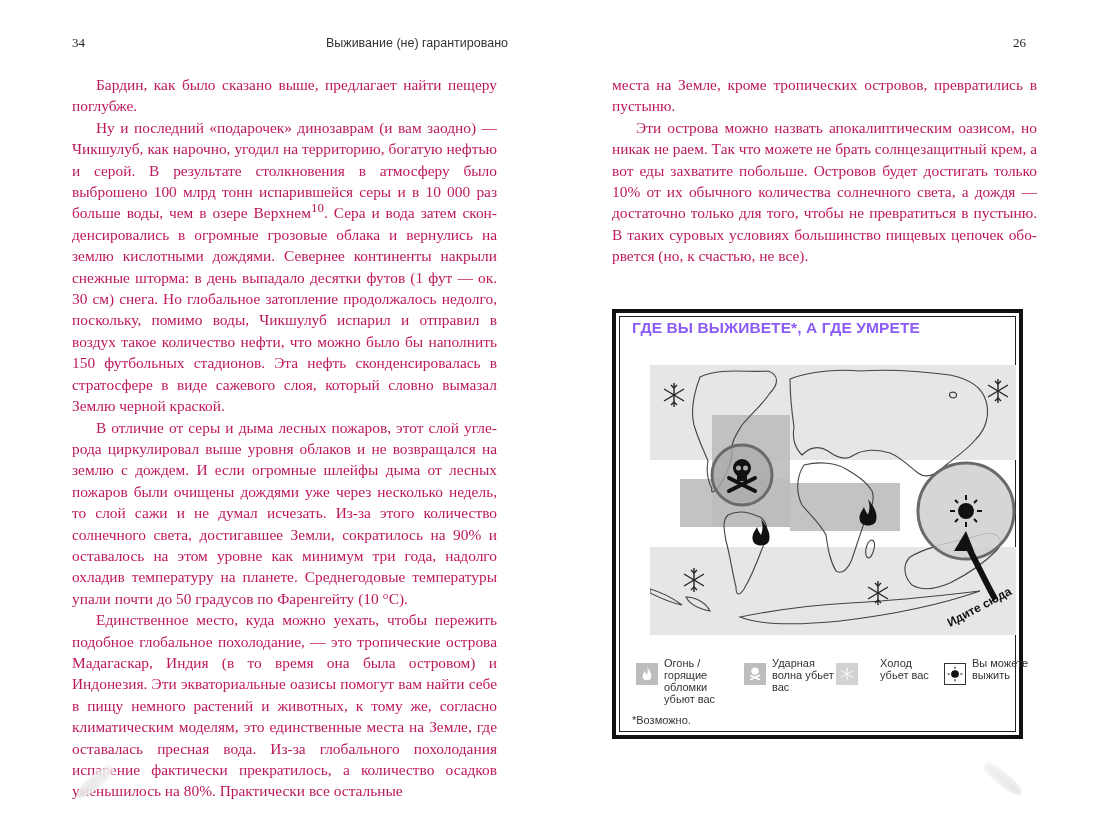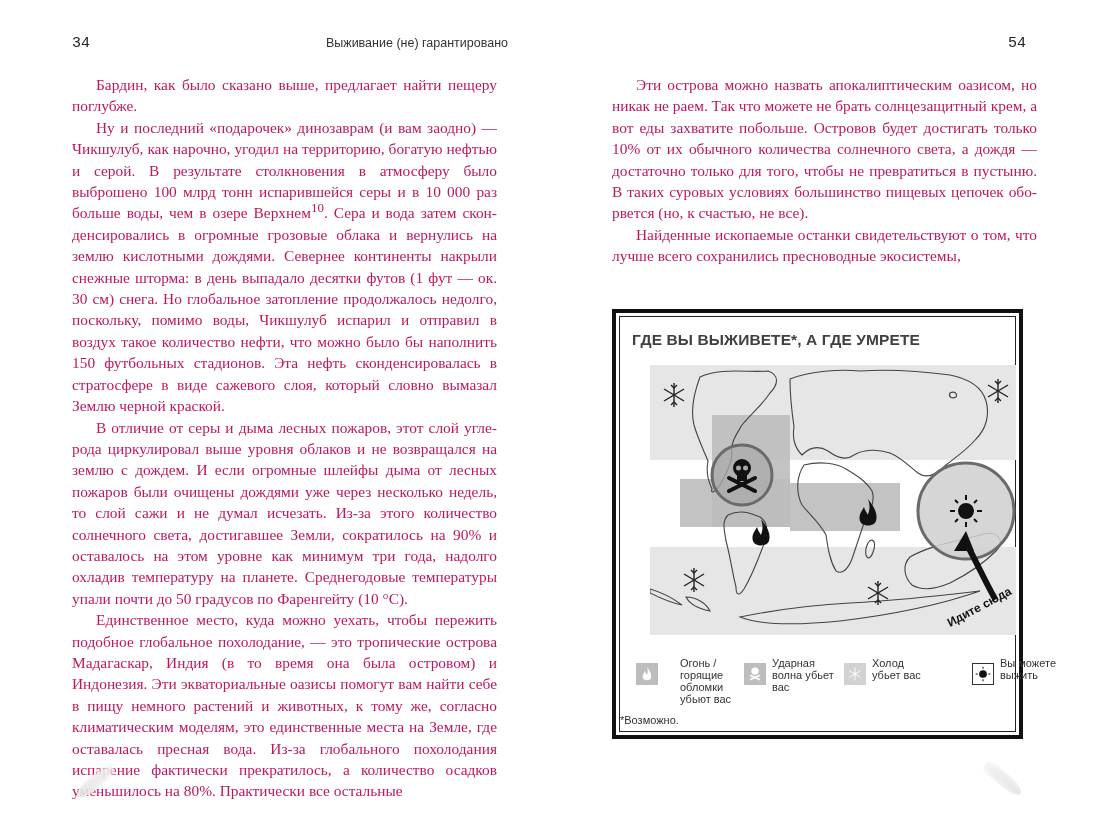--- a/index.html
+++ b/index.html
@@ -10,22 +10,22 @@
   .page-left { left: 0; width: 550px; }
   .page-right { left: 550px; width: 550px; }
 
   .running-head {
     position: absolute; top: 36px;
     font-family: "Liberation Sans", sans-serif;
     font-size: 12.5px; color: #333;
   }
   .page-num {
     position: absolute; top: 35px;
-    font-family: Liberation Mono, monospace;
-    font-size: 15px; color: #222; text-align: center;
+    font-family: Liberation Serif, serif;
+    font-size: 13px; color: #222; text-align: center;
   }
 
   .body-text {
     position: absolute; top: 74px;
     width: 425px;
     font-family: "Liberation Serif", serif;
     font-size: 15.4px;
     line-height: 21.4px;
     color: #be185d;
     text-align: justify;
@@ -47,41 +47,41 @@
     position: absolute; left: 612px; top: 309px;
     width: 411px; height: 430px;
     border: 4px solid #111;
     background: #fff;
   }
   .figure-inner {
     position: absolute; left: 3px; top: 3px; right: 3px; bottom: 3px;
     border: 1px solid #222;
   }
   .figure-title {
-    position: absolute; left: 12px; top: 14px;
+    position: absolute; left: 12px; top: 2px;
     font-family: "Liberation Sans", sans-serif;
     font-weight: bold; font-size: 15.5px; letter-spacing: 0.1px;
-    color: #404040;
+    color: #8b5cf6;
   }
   .map {
     position: absolute; left: 30px; top: 48px;
     width: 366px; height: 270px;
   }
   .legend {
     position: absolute; left: 12px; top: 340px; width: 380px; height: 44px;
     font-family: "Liberation Sans", sans-serif; font-size: 11px; line-height: 12px; color: #333;
   }
   .legend-item { position: absolute; top: 0; display: flex; align-items: flex-start; }
   .legend-swatch {
     width: 22px; height: 22px; margin-top: 6px; margin-right: 6px;
     background: #bdbdbd; display: flex; align-items: center; justify-content: center;
   }
   .legend-swatch.outline { background: #fff; border: 1px solid #333; }
   .footnote {
-    position: absolute; left: 0; top: 397px;
+    position: absolute; left: 12px; top: 397px;
     font-family: "Liberation Sans", sans-serif; font-size: 11px; color: #333;
   }
 </style>
 </head>
 <body>
 
 <div class="page page-left">
   <div class="page-num" style="left:72px;">34</div>
   <div class="running-head" style="right:42px;">Выживание (не) гарантировано</div>
 
@@ -89,25 +89,25 @@
     <p>Бардин, как было сказано выше, предлагает найти пещеру поглубже.</p>
     <p><span>Ну и последний «подарочек» динозаврам (и вам заодно) — Чикшулуб, как нарочно, угодил на территорию, богатую неф­тью и серой. В результате столкновения в атмосферу было выброшено 100 млрд тонн испарившейся серы и в 10 000 раз больше воды, чем в озере Верхнем</span><sup>10</sup>. <span>Сера и вода затем скон­денсировались в огромные грозовые облака и вернулись на землю кислотными дождями. Севернее континенты накрыли снежные шторма: в день выпадало десятки футов (1 фут — ок. 30 см) снега. Но глобальное затопление продолжалось недол­го, поскольку, помимо воды, Чикшулуб испарил и отправил в воздух такое количество нефти, что можно было бы напол­нить 150 футбольных стадионов. Эта нефть сконденсирова­лась в стратосфере в виде сажевого слоя, который словно вы­мазал Землю черной краской.</span></p>
     <p>В отличие от серы и дыма лесных пожаров, этот слой угле­рода циркулировал выше уровня облаков и не возвращался на землю с дождем. И если огромные шлейфы дыма от лесных пожаров были очищены дождями уже через несколько недель, то слой сажи и не думал исчезать. Из-за этого количество солнечного света, достигавшее Земли, сократилось на 90% и оставалось на этом уровне как минимум три года, надолго охладив температуру на планете. Среднегодовые температу­ры упали почти до 50 градусов по Фаренгейту (10 °C).</p>
     <p>Единственное место, куда можно уехать, чтобы пережить подобное глобальное похолодание, — это тропические ост­рова Мадагаскар, Индия (в то время она была островом) и Индонезия. Эти экваториальные оазисы помогут вам най­ти себе в пищу немного растений и животных, к тому же, со­гласно климатическим моделям, это единственные места на Земле, где оставалась пресная вода. Из-за глобального похо­лодания испарение фактически прекратилось, а количество осадков уменьшилось на 80%. Практически все остальные</p>
   </div>
 
   <div class="feather" style="left:72px; top:775px; transform:rotate(-40deg);"></div>
 </div>
 
 <div class="page page-right">
-  <div class="page-num" style="right:74px;">54</div>
+  <div class="page-num" style="right:74px;">26</div>
 
   <div class="body-text" style="left:62px; top:74px;">
+    <p class="noindent">места на Земле, кроме тропических островов, превратились в пустыню.</p>
     <p>Эти острова можно назвать апокалиптическим оазисом, но никак не раем. Так что можете не брать солнцезащитный крем, а вот еды захватите побольше. Островов будет достигать только 10% от их обычного количества солнечного света, а дождя — достаточно только для того, чтобы не превратиться в пустыню. В таких суровых условиях большинство пищевых цепочек обо­рвется (но, к счастью, не все).</p>
-    <p>Найденные ископаемые останки свидетельствуют о том, что лучше всего сохранились пресноводные экосистемы,</p>
   </div>
 
   <div class="feather" style="left:430px; top:772px; transform:rotate(40deg) scaleX(-1);"></div>
 </div>
 
 <div class="figure">
   <div class="figure-inner">
     <div class="figure-title">ГДЕ ВЫ ВЫЖИВЕТЕ*, А ГДЕ УМРЕТЕ</div>
 
     <svg class="map" viewBox="0 0 366 270">
@@ -198,43 +198,43 @@
       <text x="300" y="262" transform="rotate(-28 300 262)" font-family="Liberation Sans, sans-serif" font-weight="bold" font-size="12" fill="#111">Идите сюда</text>
     </svg>
 
     <div class="legend">
       <div class="legend-item" style="left:4px;">
         <div class="legend-swatch">
           <svg width="12" height="14" viewBox="-10 -16 20 28">
               <path d="M0 -16 C6 -8 10 -2 8 6 C6 12 -6 12 -8 6 C-10 0 -6 -4 -4 -8 C-3 -4 -1 -2 0 0 C2 -6 2 -10 0 -16 Z" fill="#fff"></path>
             </svg>
         </div>
-        <span style="width:64px;margin-left:16px;">Огонь / горя­щие обломки убьют вас</span>
+        <span style="width:64px;">Огонь / горя­щие обломки убьют вас</span>
       </div>
       <div class="legend-item" style="left:112px;">
         <div class="legend-swatch">
           <svg width="14" height="14" viewBox="-14 -16 28 34">
               <line x1="-12" y1="4" x2="12" y2="15" stroke="#fff" stroke-width="4"></line>
               <line x1="12" y1="4" x2="-12" y2="15" stroke="#fff" stroke-width="4"></line>
               <circle cx="0" cy="-6" r="9" fill="#fff"></circle>
             </svg>
         </div>
         <span style="width:66px;">Ударная волна убьет вас</span>
       </div>
-      <div class="legend-item" style="left:212px;">
+      <div class="legend-item" style="left:204px;gap:16px;">
         <div class="legend-swatch" style="background:#d2d2d2;">
           <svg width="14" height="14" viewBox="-12 -12 24 24" stroke="#fff" stroke-width="1.6">
               <line x1="0" y1="-11" x2="0" y2="11"></line>
               <line x1="-10" y1="-6" x2="10" y2="6"></line>
               <line x1="-10" y1="6" x2="10" y2="-6"></line>
             </svg>
         </div>
         <span style="width:54px;">Холод убьет вас</span>
       </div>
-      <div class="legend-item" style="left:312px;margin-left:28px;">
+      <div class="legend-item" style="left:312px;">
         <div class="legend-swatch outline">
           <svg width="16" height="16" viewBox="-12 -12 24 24" stroke="#111" stroke-width="1.6">
               <circle r="5" fill="#111"></circle>
               <line x1="0" y1="-11" x2="0" y2="-8"></line>
               <line x1="0" y1="11" x2="0" y2="8"></line>
               <line x1="-11" y1="0" x2="-8" y2="0"></line>
               <line x1="11" y1="0" x2="8" y2="0"></line>
             </svg>
         </div>
         <span style="width:58px;">Вы можете выжить</span>

